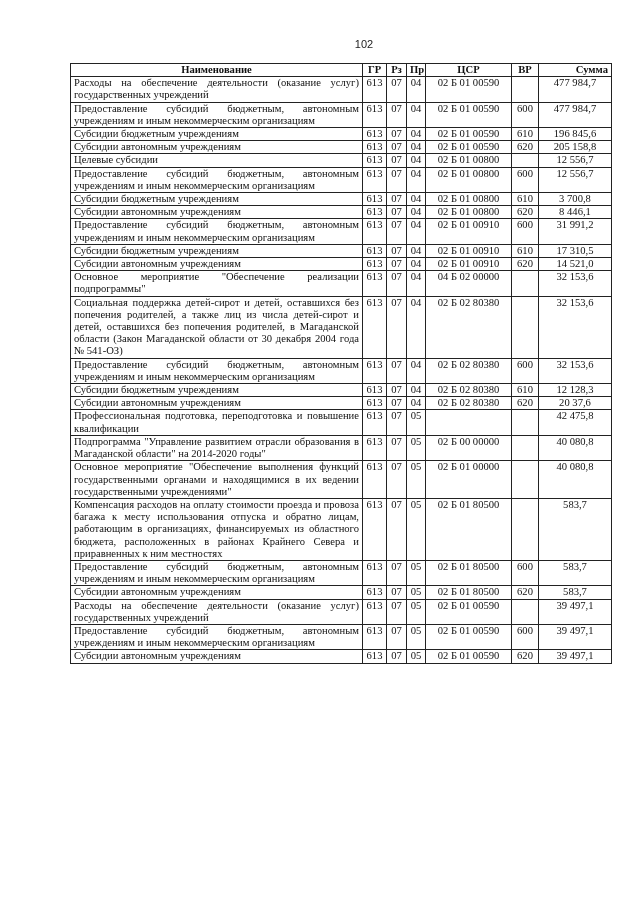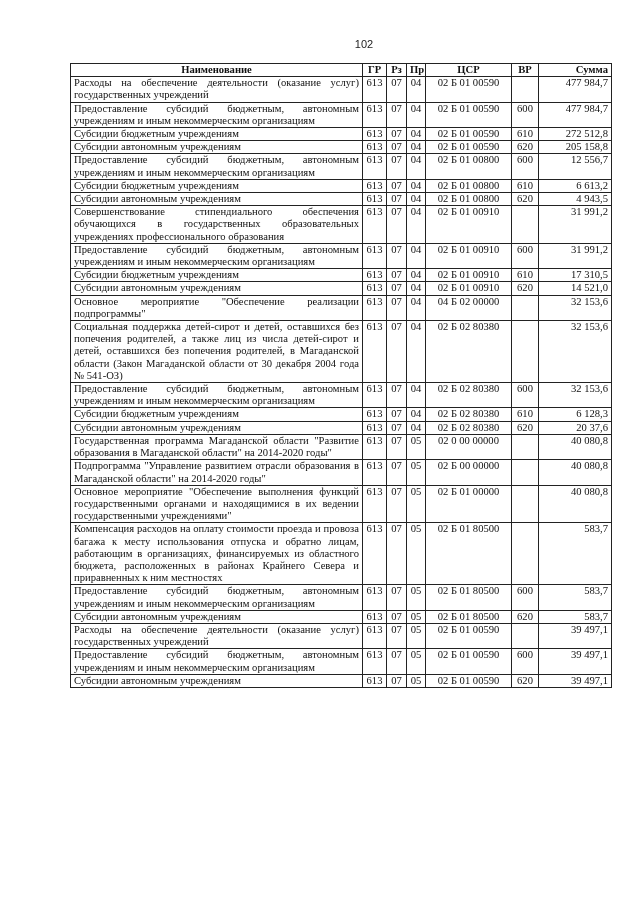--- a/index.html
+++ b/index.html
@@ -13,21 +13,21 @@
     border-collapse: collapse; table-layout: fixed;
     font-family: "Liberation Serif", serif; font-size: 10.6px; line-height: 12.2px; color: #111; margin-left: 8px;
   }
   table.budget th, table.budget td {
     border: 1px solid #222; padding: 0 3px; vertical-align: top; overflow: hidden;
   }
   table.budget th { font-weight: bold; text-align: center; height: 12px; }
   table.budget th.sum { text-align: right; font-family: Liberation Serif, serif; }
   td.name { text-align: justify; text-align-last: left; }
   td.c { text-align: center; white-space: nowrap; }
-  td.sum { text-align: right; white-space: nowrap; }
+  td.sum { text-align: center; white-space: nowrap; }
   col.c-name { width: 292px; }
   col.c-gr { width: 24px; }
   col.c-rz { width: 20px; }
   col.c-pr { width: 19px; }
   col.c-csr { width: 86px; }
   col.c-vr { width: 27px; }
   col.c-sum { width: 73px; }
 </style>
 </head>
 <body>
@@ -74,91 +74,91 @@
         <td class="c">600</td>
         <td class="sum">477 984,7</td>
       </tr>
       <tr>
         <td class="name">Субсидии бюджетным учреждениям</td>
         <td class="c">613</td>
         <td class="c">07</td>
         <td class="c">04</td>
         <td class="c">02 Б 01 00590</td>
         <td class="c">610</td>
-        <td class="sum">272 512,8</td>
+        <td class="sum">196 845,6</td>
       </tr>
       <tr>
         <td class="name">Субсидии автономным учреждениям</td>
         <td class="c">613</td>
         <td class="c">07</td>
         <td class="c">04</td>
         <td class="c">02 Б 01 00590</td>
         <td class="c">620</td>
         <td class="sum">205 158,8</td>
       </tr>
       <tr>
-        <td class="name">Предоставление субсидий бюджетным, автономным учреждениям и иным некоммерческим организациям</td>
-        <td class="c">613</td>
-        <td class="c">07</td>
-        <td class="c">04</td>
-        <td class="c">02 Б 01 00800</td>
-        <td class="c">600</td>
+        <td class="name">Целевые субсидии</td>
+        <td class="c">613</td>
+        <td class="c">07</td>
+        <td class="c">04</td>
+        <td class="c">02 Б 01 00800</td>
+        <td class="c"></td>
         <td class="sum">12 556,7</td>
       </tr>
       <tr>
-        <td class="name">Субсидии бюджетным учреждениям</td>
-        <td class="c">613</td>
-        <td class="c">07</td>
-        <td class="c">04</td>
-        <td class="c">02 Б 01 00800</td>
-        <td class="c">610</td>
-        <td class="sum">6 613,2</td>
-      </tr>
-      <tr>
-        <td class="name">Субсидии автономным учреждениям</td>
-        <td class="c">613</td>
-        <td class="c">07</td>
-        <td class="c">04</td>
-        <td class="c">02 Б 01 00800</td>
-        <td class="c">620</td>
-        <td class="sum">4 943,5</td>
-      </tr>
-      <tr>
-        <td class="name">Совершенствование стипендиального обеспечения обучающихся в государственных образовательных учреждениях профессионального образования</td>
+        <td class="name">Предоставление субсидий бюджетным, автономным учреждениям и иным некоммерческим организациям</td>
+        <td class="c">613</td>
+        <td class="c">07</td>
+        <td class="c">04</td>
+        <td class="c">02 Б 01 00800</td>
+        <td class="c">600</td>
+        <td class="sum">12 556,7</td>
+      </tr>
+      <tr>
+        <td class="name">Субсидии бюджетным учреждениям</td>
+        <td class="c">613</td>
+        <td class="c">07</td>
+        <td class="c">04</td>
+        <td class="c">02 Б 01 00800</td>
+        <td class="c">610</td>
+        <td class="sum">3 700,8</td>
+      </tr>
+      <tr>
+        <td class="name">Субсидии автономным учреждениям</td>
+        <td class="c">613</td>
+        <td class="c">07</td>
+        <td class="c">04</td>
+        <td class="c">02 Б 01 00800</td>
+        <td class="c">620</td>
+        <td class="sum">8 446,1</td>
+      </tr>
+      <tr>
+        <td class="name">Предоставление субсидий бюджетным, автономным учреждениям и иным некоммерческим организациям</td>
         <td class="c">613</td>
         <td class="c">07</td>
         <td class="c">04</td>
         <td class="c">02 Б 01 00910</td>
-        <td class="c"></td>
+        <td class="c">600</td>
         <td class="sum">31 991,2</td>
       </tr>
       <tr>
-        <td class="name">Предоставление субсидий бюджетным, автономным учреждениям и иным некоммерческим организациям</td>
+        <td class="name">Субсидии бюджетным учреждениям</td>
         <td class="c">613</td>
         <td class="c">07</td>
         <td class="c">04</td>
         <td class="c">02 Б 01 00910</td>
-        <td class="c">600</td>
-        <td class="sum">31 991,2</td>
-      </tr>
-      <tr>
-        <td class="name">Субсидии бюджетным учреждениям</td>
+        <td class="c">610</td>
+        <td class="sum">17 310,5</td>
+      </tr>
+      <tr>
+        <td class="name">Субсидии автономным учреждениям</td>
         <td class="c">613</td>
         <td class="c">07</td>
         <td class="c">04</td>
         <td class="c">02 Б 01 00910</td>
-        <td class="c">610</td>
-        <td class="sum">17 310,5</td>
-      </tr>
-      <tr>
-        <td class="name">Субсидии автономным учреждениям</td>
-        <td class="c">613</td>
-        <td class="c">07</td>
-        <td class="c">04</td>
-        <td class="c">02 Б 01 00910</td>
         <td class="c">620</td>
         <td class="sum">14 521,0</td>
       </tr>
       <tr>
         <td class="name">Основное мероприятие "Обеспечение реализации подпрограммы"</td>
         <td class="c">613</td>
         <td class="c">07</td>
         <td class="c">04</td>
         <td class="c">04 Б 02 00000</td>
         <td class="c"></td>
@@ -182,39 +182,39 @@
         <td class="c">600</td>
         <td class="sum">32 153,6</td>
       </tr>
       <tr>
         <td class="name">Субсидии бюджетным учреждениям</td>
         <td class="c">613</td>
         <td class="c">07</td>
         <td class="c">04</td>
         <td class="c">02 Б 02 80380</td>
         <td class="c">610</td>
-        <td class="sum">6 128,3</td>
+        <td class="sum">12 128,3</td>
       </tr>
       <tr>
         <td class="name">Субсидии автономным учреждениям</td>
         <td class="c">613</td>
         <td class="c">07</td>
         <td class="c">04</td>
         <td class="c">02 Б 02 80380</td>
         <td class="c">620</td>
         <td class="sum">20 37,6</td>
       </tr>
       <tr>
-        <td class="name">Государственная программа Магаданской области "Развитие образования в Магаданской области" на 2014-2020 годы"</td>
-        <td class="c">613</td>
-        <td class="c">07</td>
-        <td class="c">05</td>
-        <td class="c">02 0 00 00000</td>
-        <td class="c"></td>
-        <td class="sum">40 080,8</td>
+        <td class="name">Профессиональная подготовка, переподготовка и повышение квалификации</td>
+        <td class="c">613</td>
+        <td class="c">07</td>
+        <td class="c">05</td>
+        <td class="c"></td>
+        <td class="c"></td>
+        <td class="sum">42 475,8</td>
       </tr>
       <tr>
         <td class="name">Подпрограмма "Управление развитием отрасли образования в Магаданской области" на 2014-2020 годы"</td>
         <td class="c">613</td>
         <td class="c">07</td>
         <td class="c">05</td>
         <td class="c">02 Б 00 00000</td>
         <td class="c"></td>
         <td class="sum">40 080,8</td>
       </tr>

